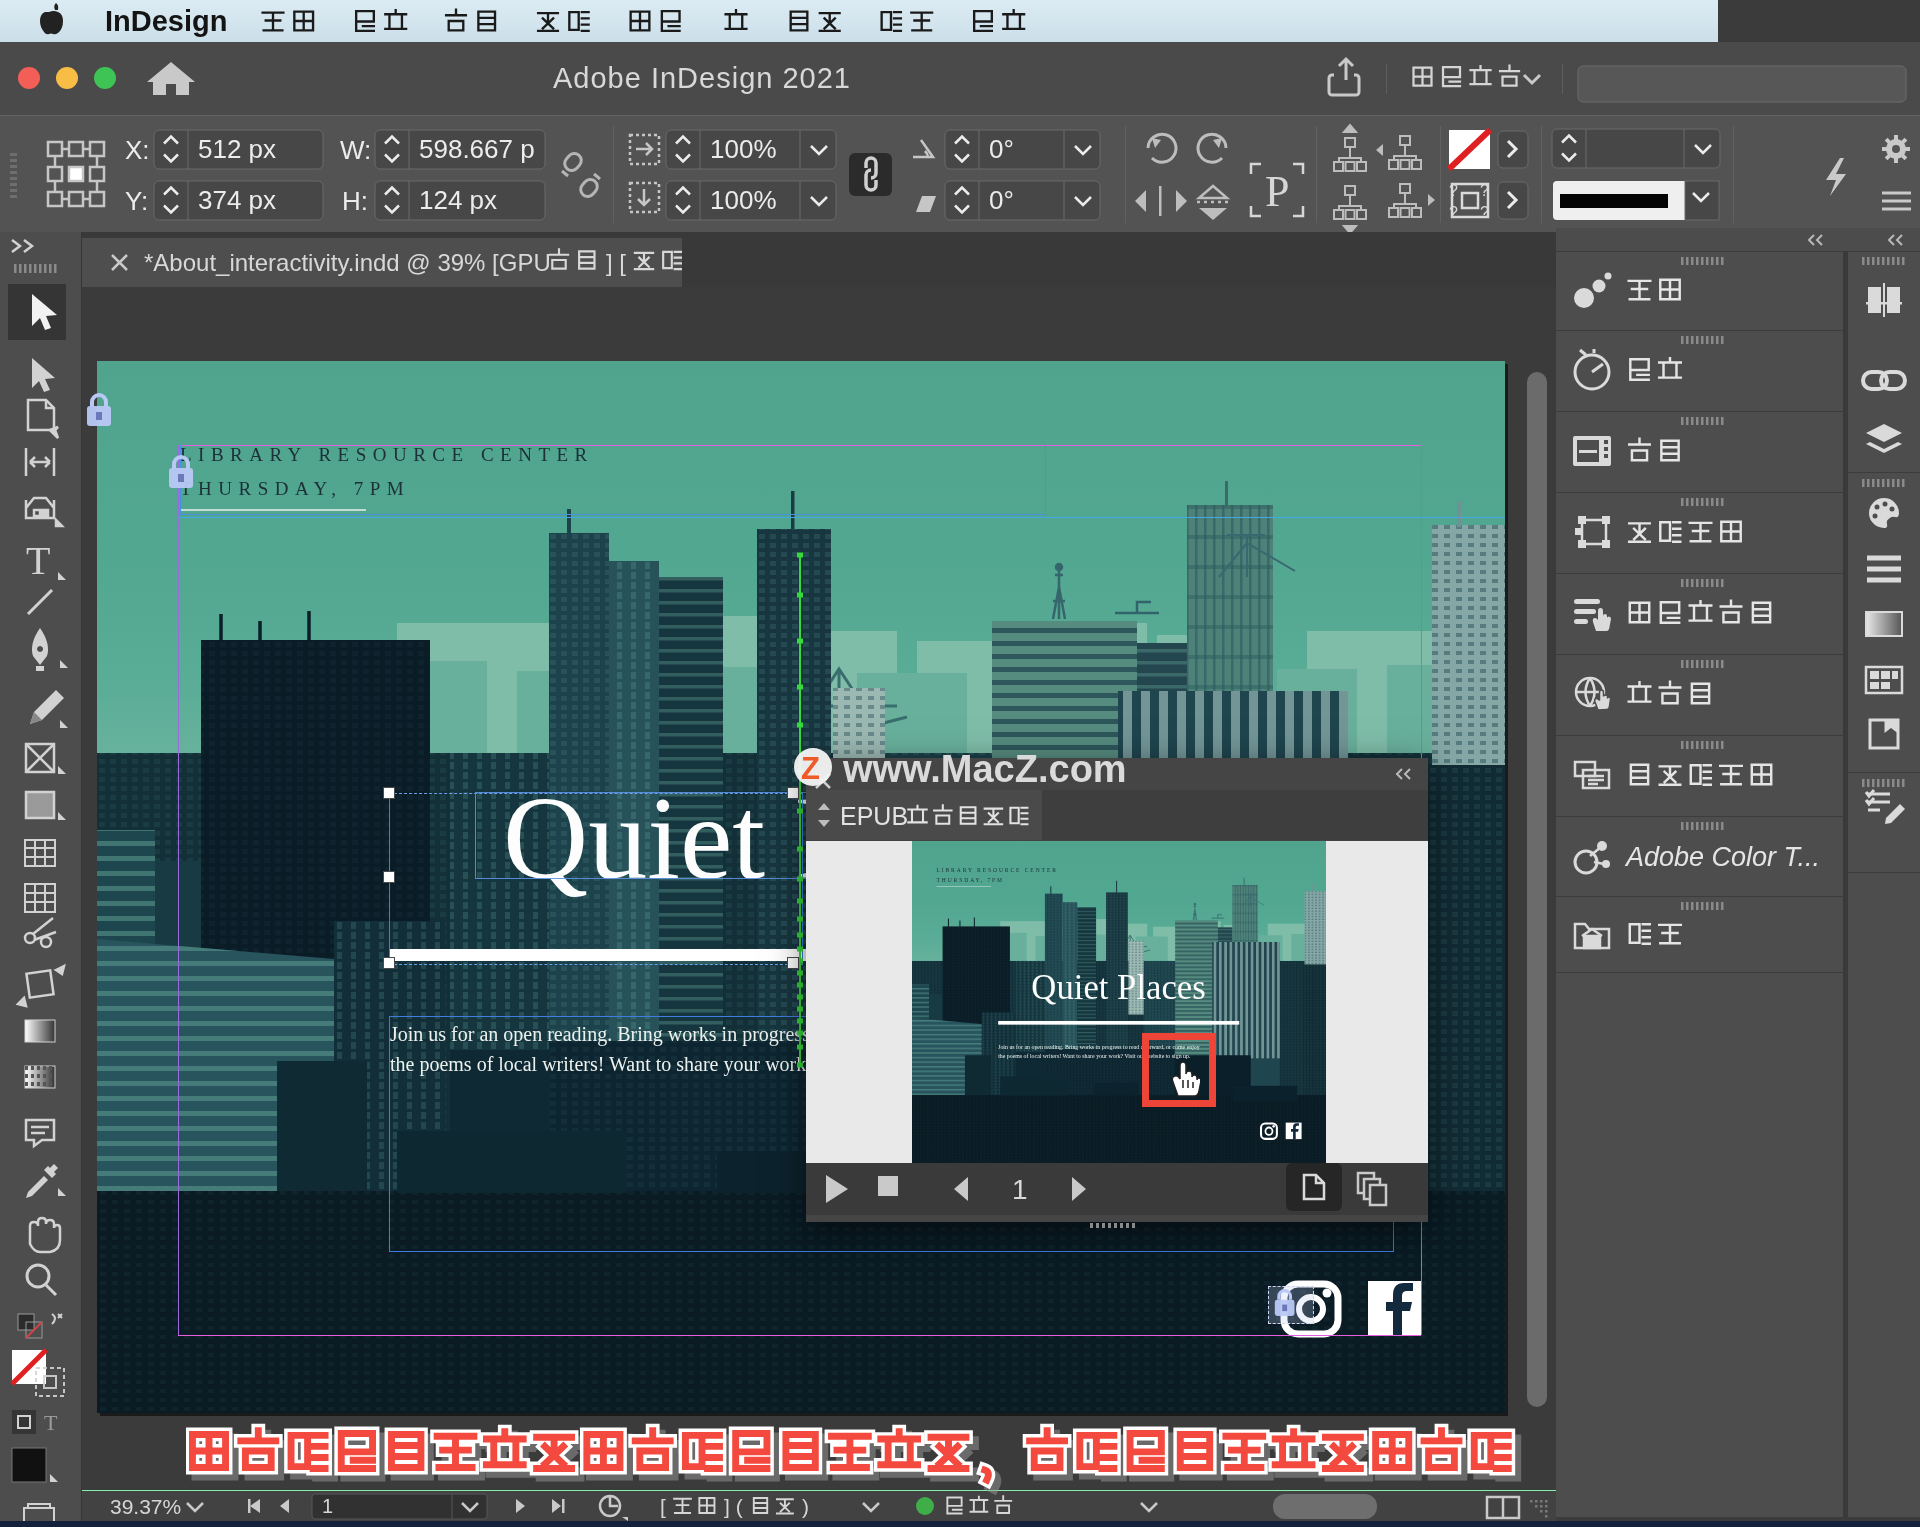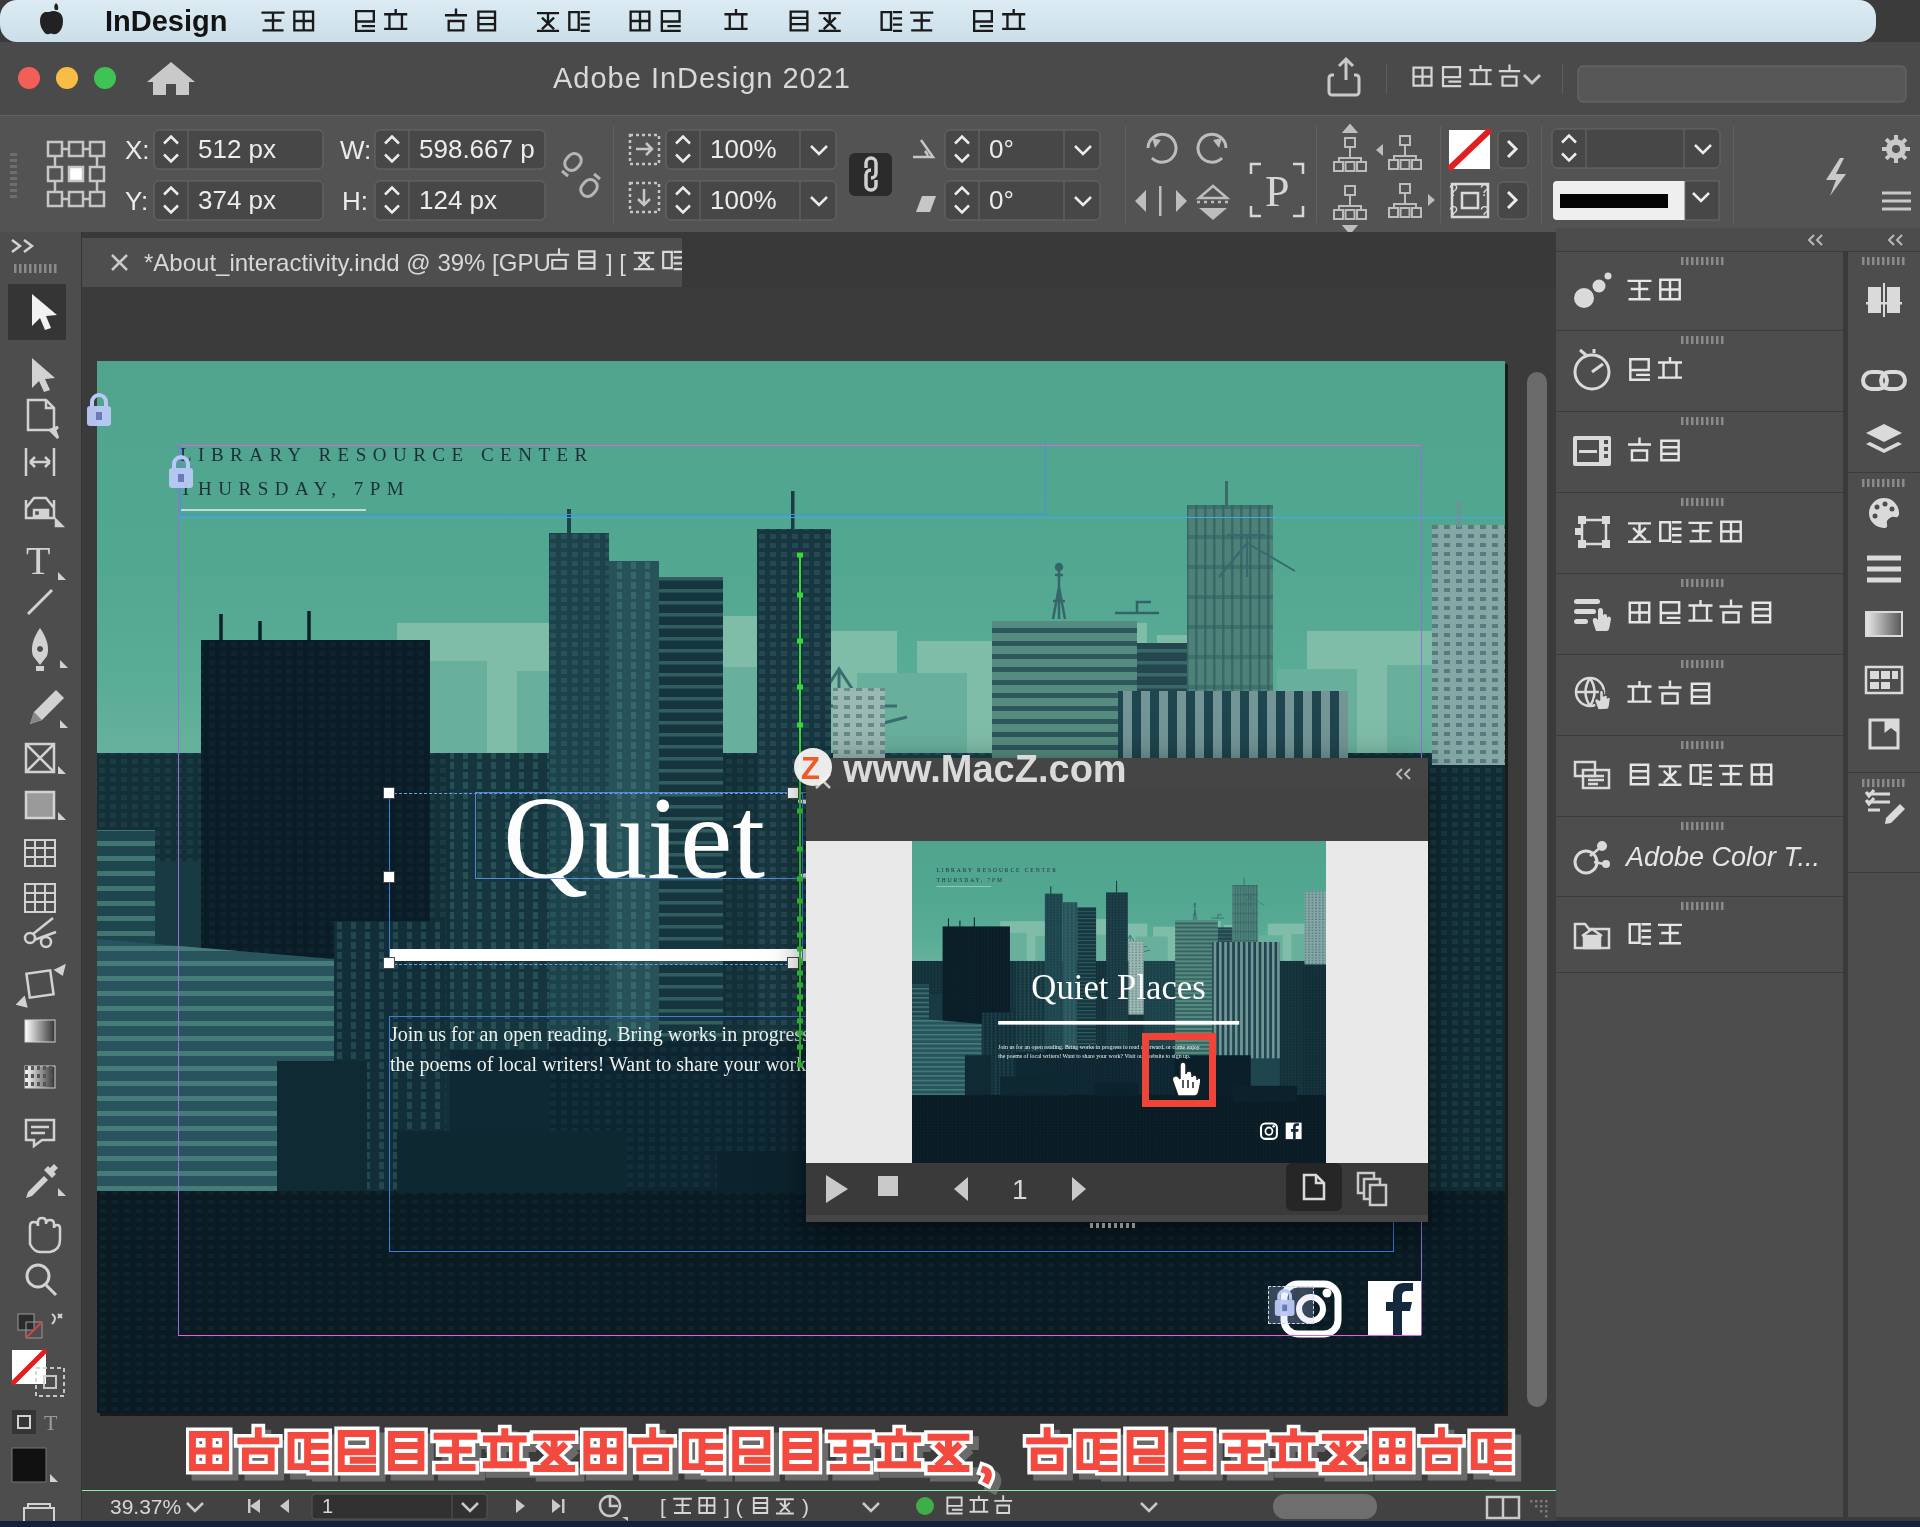--- a/index.html
+++ b/index.html
@@ -1,16 +1,16 @@
 <!DOCTYPE html>
 <html><head><meta charset="utf-8"><style>
 html,body{margin:0;padding:0;width:1920px;height:1527px;overflow:hidden;background:#3b3b3b;
 font-family:"Liberation Sans",sans-serif;-webkit-font-smoothing:antialiased;}
 .abs{position:absolute;}
-#menubar{position:absolute;left:0;top:0;width:1876px;height:42px;background:linear-gradient(#dcebf3,#cbdfe9);border-radius:17px;}
+#menubar{position:absolute;left:0;top:0;width:1718px;height:42px;background:linear-gradient(#dcebf3,#cbdfe9);}
 #titlebar{position:absolute;left:0;top:42px;width:1920px;height:73px;background:#4a4a4a;text-align:center;}
 #controlbar{position:absolute;left:0;top:115px;width:1920px;height:117px;background:#535353;border-top:1px solid #616161;box-sizing:border-box;}
 #tabbar{position:absolute;left:82px;top:232px;width:1474px;height:55px;background:#393939;}
 #tab{position:absolute;left:0px;top:6px;width:600px;height:49px;background:#4e4e4e;color:#ffffff;font-size:24px;line-height:49px;}
 #toolbar{position:absolute;left:0;top:232px;width:82px;height:1295px;background:#4d4d4d;border-right:1px solid #353535;box-sizing:border-box;}
 #canvas{position:absolute;left:82px;top:287px;width:1474px;height:1203px;background:#3b3b3b;overflow:hidden;}
 #doc{position:absolute;left:15px;top:74px;width:1408px;height:1052px;box-shadow:3px 3px 0 rgba(0,0,0,0.55);}
 #rightpanel{position:absolute;left:1556px;top:228px;width:364px;height:1289px;background:#4d4d4d;font-style:italic;}
 #statusbar{position:absolute;left:82px;top:1490px;width:1474px;height:31px;background:#424242;border-top:1px solid #86efac;box-sizing:border-box;}
 #bottomstrip{position:absolute;left:0;top:1521px;width:1920px;height:6px;background:#13213c;}
@@ -676,20 +676,34 @@
       <rect x="1" y="13" width="24" height="20" rx="3" fill="#b9c8f5" opacity="0.95"></rect>
       <path d="M6 13 v-4 a7 7 0 0 1 14 0 v4" stroke="#b9c8f5" stroke-width="4" fill="none"></path>
       <rect x="10" y="19" width="6" height="8" fill="#6b79b8"></rect>
     </svg>
   </div>
 <div id="epub">
     <svg class="abs" style="left:0;top:0" width="622" height="32" viewBox="0 0 622 32">
       <rect width="622" height="32" fill="#454545"></rect>
       <path d="M596 11 l-5 5 l5 5 M604 11 l-5 5 l5 5" stroke="#b9b9b9" stroke-width="2" fill="none"></path>
     </svg>
+    <div class="abs" style="left:0;top:32px;width:622px;height:50px;background:#3e3e3e">
+      <div class="abs" style="left:0;top:0;width:236px;height:50px;background:#4a4a4a"></div>
+      <svg class="abs" style="left:0;top:0" width="622" height="50" viewBox="0 0 622 50">
+        <path d="M12 20 l6 -7 l6 7 z M12 30 l6 7 l6 -7 z" fill="#bdbdbd"></path>
+        <text x="34" y="35" font-size="25" fill="#e2e2e2">EPUB </text>
+        <g stroke="#e2e2e2" stroke-width="9" stroke-linecap="square" fill="none">
+          <use href="#gD" transform="translate(100.0 14.0) scale(0.2300)"></use>
+          <use href="#gE" transform="translate(125.3 14.0) scale(0.2300)"></use>
+          <use href="#gF" transform="translate(150.6 14.0) scale(0.2300)"></use>
+          <use href="#gG" transform="translate(175.9 14.0) scale(0.2300)"></use>
+          <use href="#gH" transform="translate(201.2 14.0) scale(0.2300)"></use>
+        </g>
+      </svg>
+    </div>
     <svg class="abs" style="left:6px;top:12px" width="22" height="22" viewBox="0 0 22 22">
       <path d="M4 4 l14 14 M18 4 l-14 14" stroke="#cccccc" stroke-width="2.5"></path>
     </svg>
     <div class="abs" style="left:0;top:83px;width:622px;height:322px;background:#e9e9e9;overflow:hidden">
       <div class="abs" style="left:106px;top:0;width:414px;height:322px;overflow:hidden"><svg width="414" height="322" viewBox="0 0 1408 1052" preserveAspectRatio="none">
           <defs>
 <linearGradient id="tsky" x1="0" y1="0" x2="0" y2="1">
  <stop offset="0" stop-color="#50a48e"></stop>
               <stop offset="0.18" stop-color="#52a791"></stop>
  <stop offset="0.3" stop-color="#59ac96"></stop>

